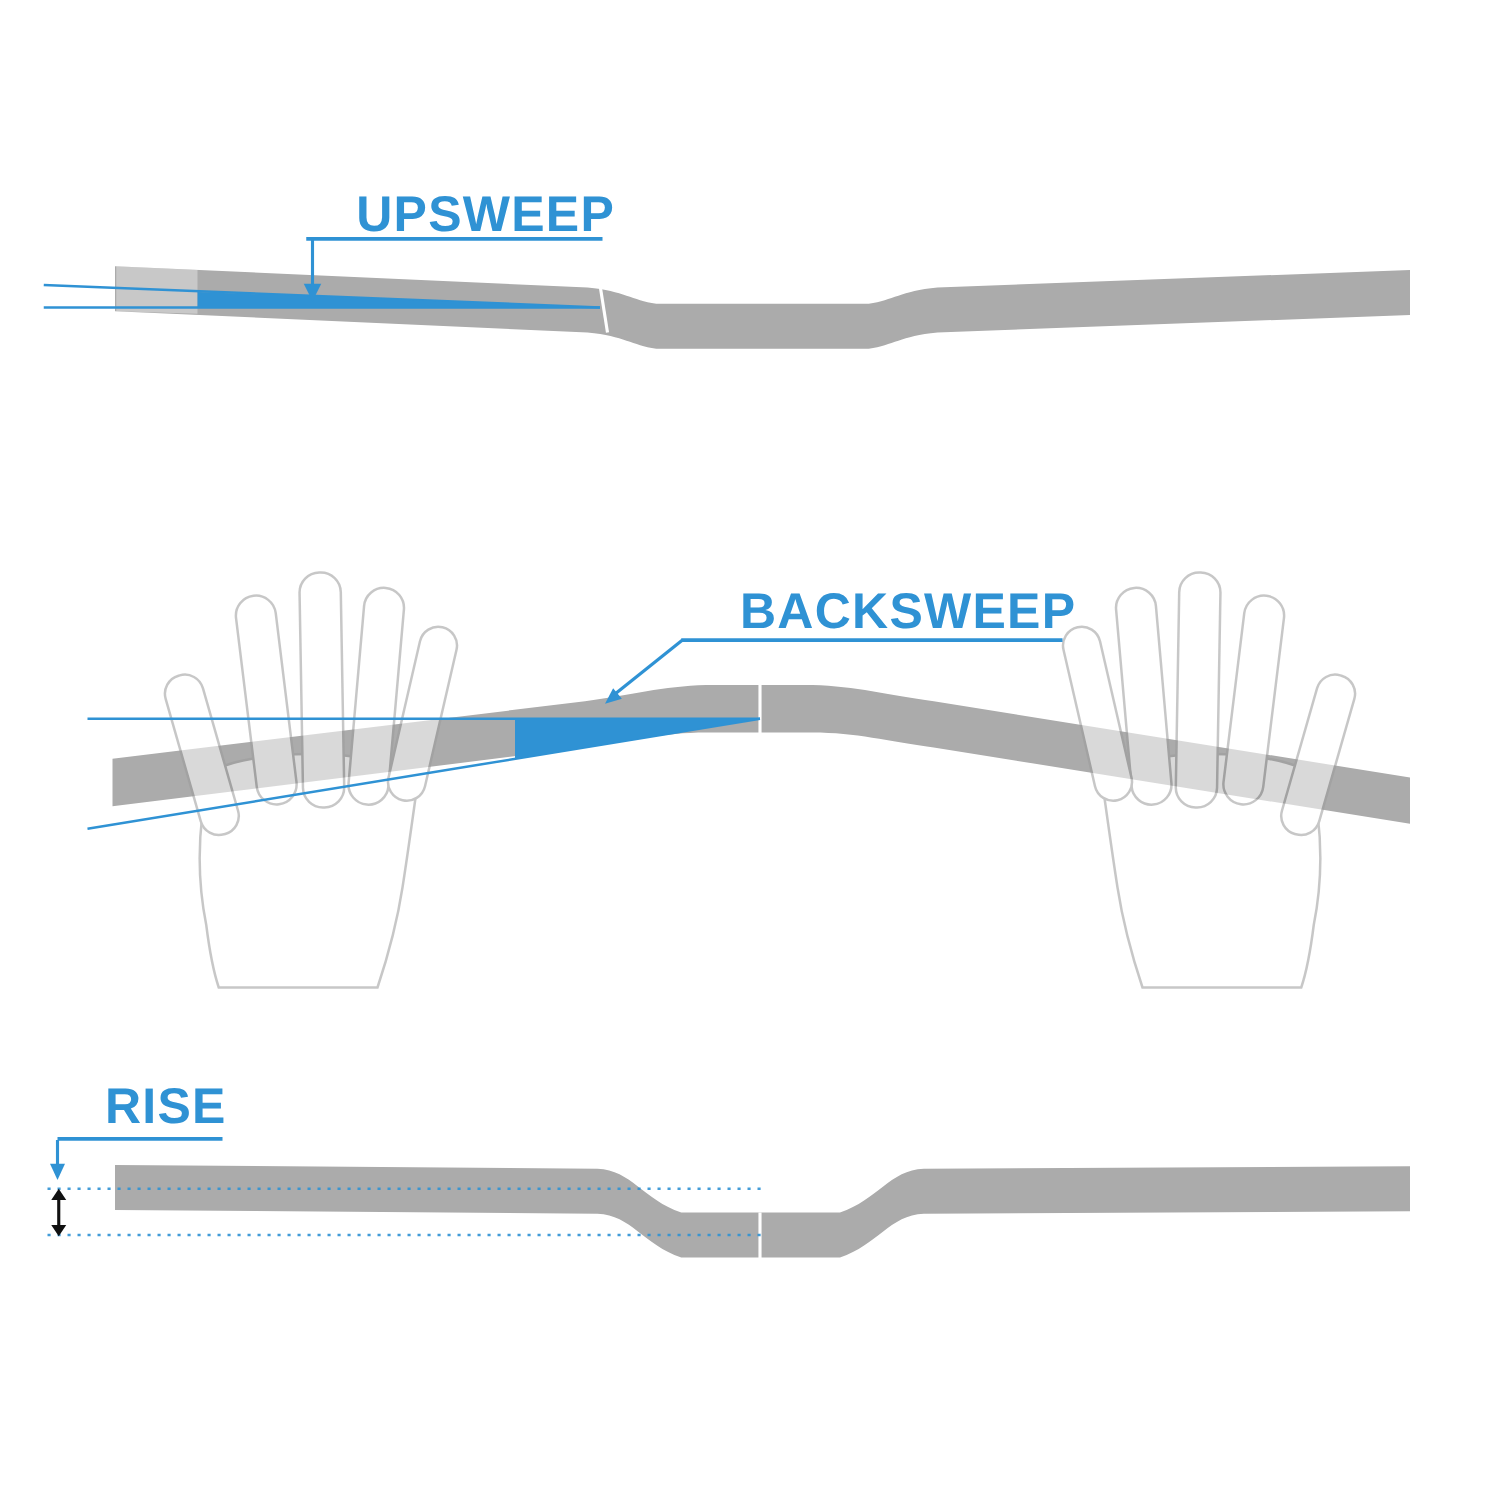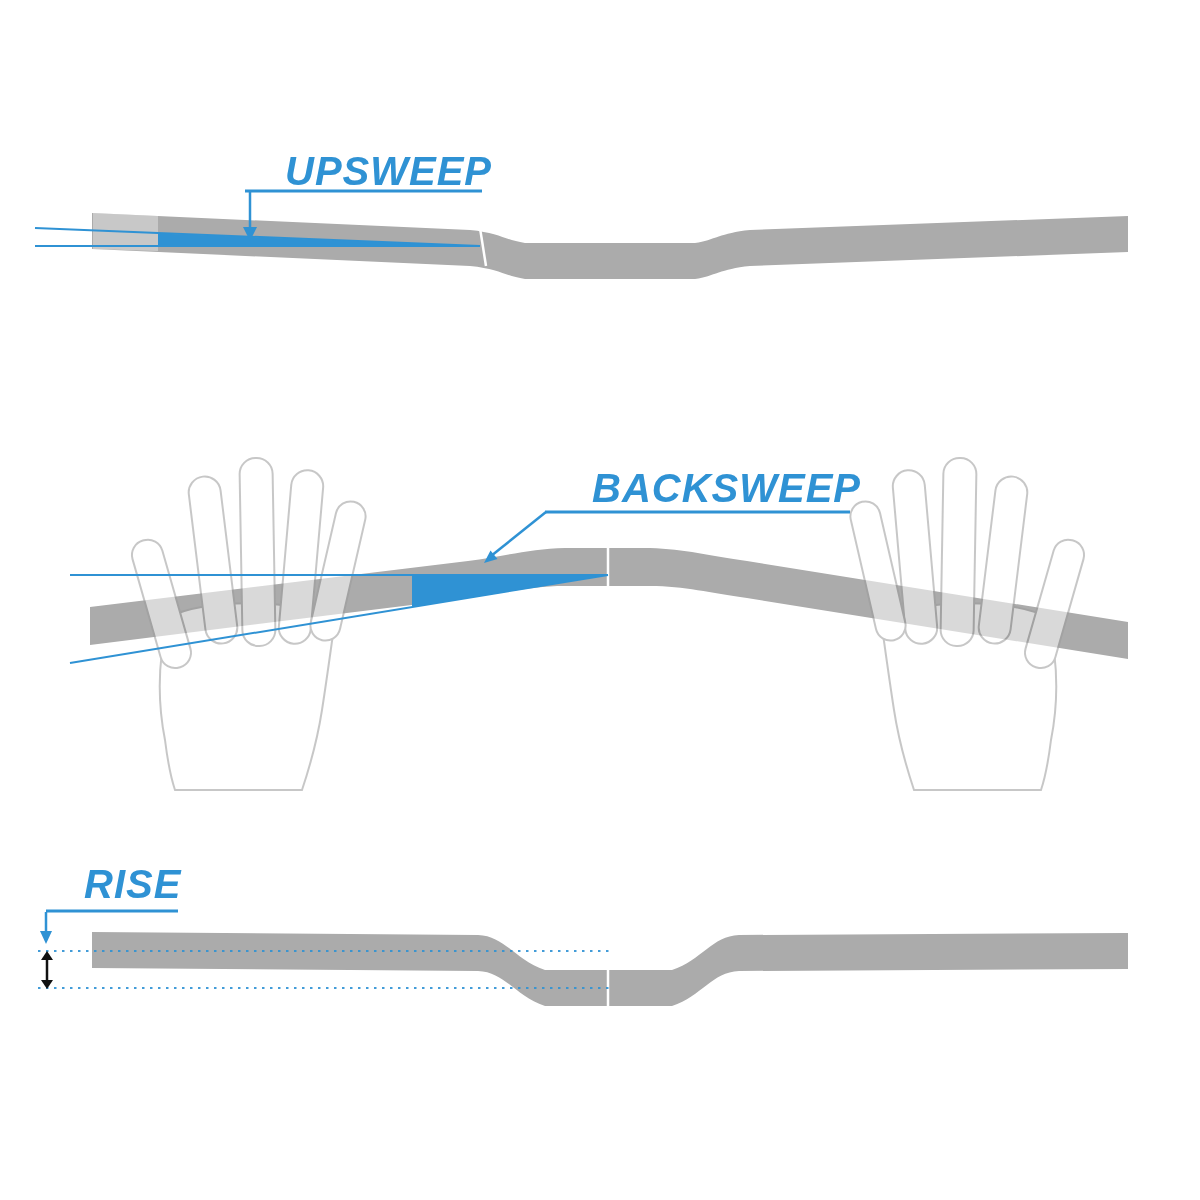--- a/index.html
+++ b/index.html
@@ -6,21 +6,20 @@
     margin: 0;
     padding: 0;
     background: #ffffff;
   }
   .stage {
     position: relative;
     width: 1200px;
     height: 1200px;
     background: #ffffff;
     overflow: hidden;
-    font-style: italic;
   }
   svg { display: block; }
   .lbl {
     font-family: "Liberation Sans", sans-serif;
     font-weight: bold;
     font-size: 40px;
     letter-spacing: 1px;
     fill: #2F92D4;
   }
 </style>

